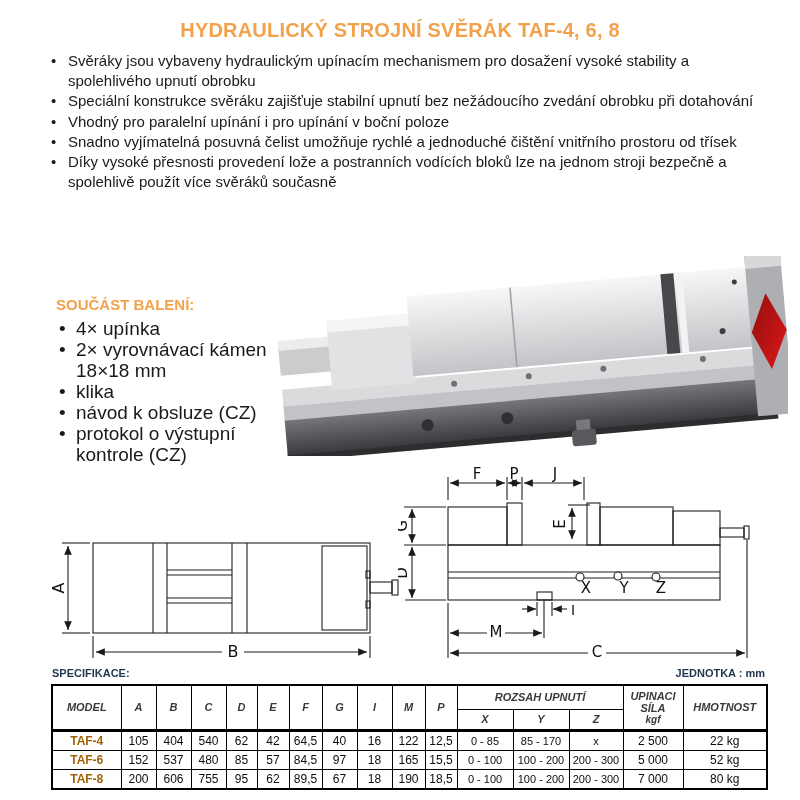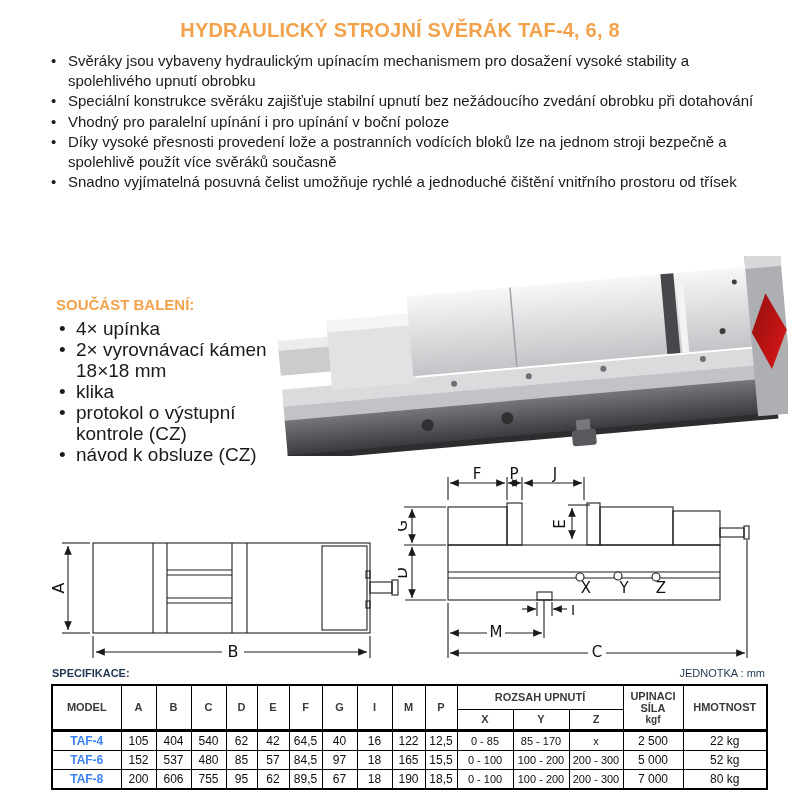--- a/index.html
+++ b/index.html
@@ -18,59 +18,59 @@
   ul.package-list{margin:0;padding:0;list-style:none;}
   ul.package-list li{position:relative;font-size:19px;line-height:21px;padding-left:20px;}
   ul.package-list li::before{content:"\2022";position:absolute;left:3px;top:0;}
 
   .photo{position:absolute;left:272px;top:256px;}
   .drawL{position:absolute;left:50px;top:533px;}
   .drawR{position:absolute;left:398px;top:460px;}
   svg text{font-family:"DejaVu Sans",sans-serif;fill:#111;}
 
   .spec-caption{position:absolute;left:52px;top:667px;font-size:11px;font-weight:bold;color:#1F3550;}
-  .unit-caption{position:absolute;right:35px;top:667px;font-size:11px;font-weight:normal;color:#1F3550;}
+  .unit-caption{position:absolute;right:35px;top:667px;font-size:11px;font-weight:bold;color:#1F3550;}
 
   table.spec{position:absolute;left:51px;top:684px;width:715px;border-collapse:collapse;
              table-layout:fixed;border:2px solid #000;}
   table.spec th,table.spec td{border:1px solid #000;text-align:center;padding:0;overflow:hidden;}
   table.spec thead tr:first-child th{height:23px;}
   table.spec thead tr:last-child th{height:19px;}
   table.spec thead{border-bottom:3px solid #000;}
-  table.spec th{font-size:11px;font-weight:bold;color:#3a3a3a;line-height:1.1;}
+  table.spec th{font-size:11px;font-weight:bold;color:#3a3a3a;line-height:1.1;font-style:italic;}
   table.spec th.force div{line-height:1.12;}
   table.spec th.force .kgf{font-size:10px;}
   table.spec tbody td{height:18px;font-size:12px;font-weight:normal;color:#0d0d0d;}
-  table.spec tbody td:first-child{font-weight:bold;color:#3b82f6;}
+  table.spec tbody td:first-child{font-weight:bold;color:#a16207;}
   table.spec tbody td:nth-child(12),table.spec tbody td:nth-child(13),
   table.spec tbody td:nth-child(14){font-size:11px;}
 </style>
 </head>
 <body>
 
 <div class="page">
 
   <div class="title">HYDRAULICKÝ STROJNÍ SVĚRÁK TAF-4, 6, 8</div>
 
   <ul class="features">
     <li>Svěráky jsou vybaveny hydraulickým upínacím mechanismem pro dosažení vysoké stability a spolehlivého upnutí obrobku</li>
     <li>Speciální konstrukce svěráku zajišťuje stabilní upnutí bez nežádoucího zvedání obrobku při dotahování</li>
     <li>Vhodný pro paralelní upínání i pro upínání v boční poloze</li>
+    <li>Snadno vyjímatelná posuvná čelist umožňuje rychlé a jednoduché čištění vnitřního prostoru od třísek</li>
     <li>Díky vysoké přesnosti provedení lože a postranních vodících bloků lze na jednom stroji bezpečně a spolehlivě použít více svěráků současně</li>
-    <li>Snadno vyjímatelná posuvná čelist umožňuje rychlé a jednoduché čištění vnitřního prostoru od třísek</li>
   </ul>
 
   <div class="package">
     <div class="package-heading">SOUČÁST BALENÍ:</div>
     <ul class="package-list">
       <li>4× upínka</li>
       <li>2× vyrovnávací kámen 18×18 mm</li>
       <li>klika</li>
+      <li>návod k obsluze (CZ)</li>
       <li>protokol o výstupní kontrole (CZ)</li>
-      <li>návod k obsluze (CZ)</li>
     </ul>
   </div>
 
   <svg class="photo" width="516" height="200" viewBox="0 0 516 200">
     <defs>
       <linearGradient id="pgTop" x1="0" y1="0" x2="0" y2="1">
         <stop offset="0" stop-color="#f7f7f8"></stop>
           <stop offset="1" stop-color="#c3c4c7"></stop>
       </linearGradient>
       <linearGradient id="pgBase" x1="0" y1="0" x2="0" y2="1">

